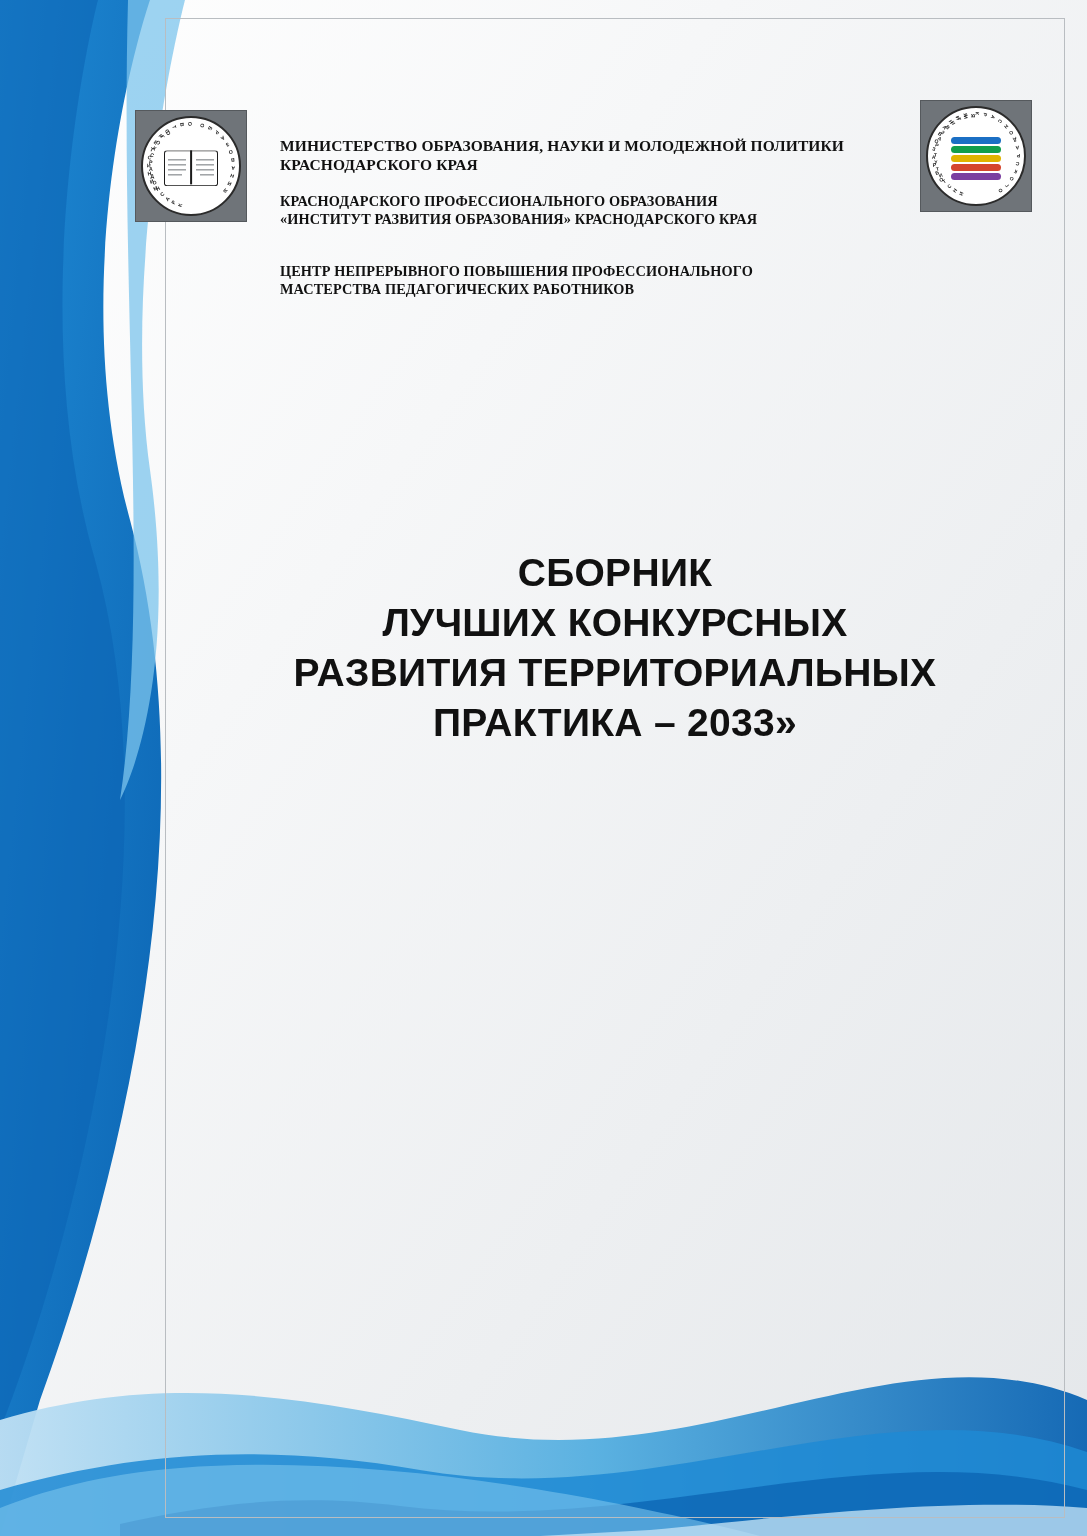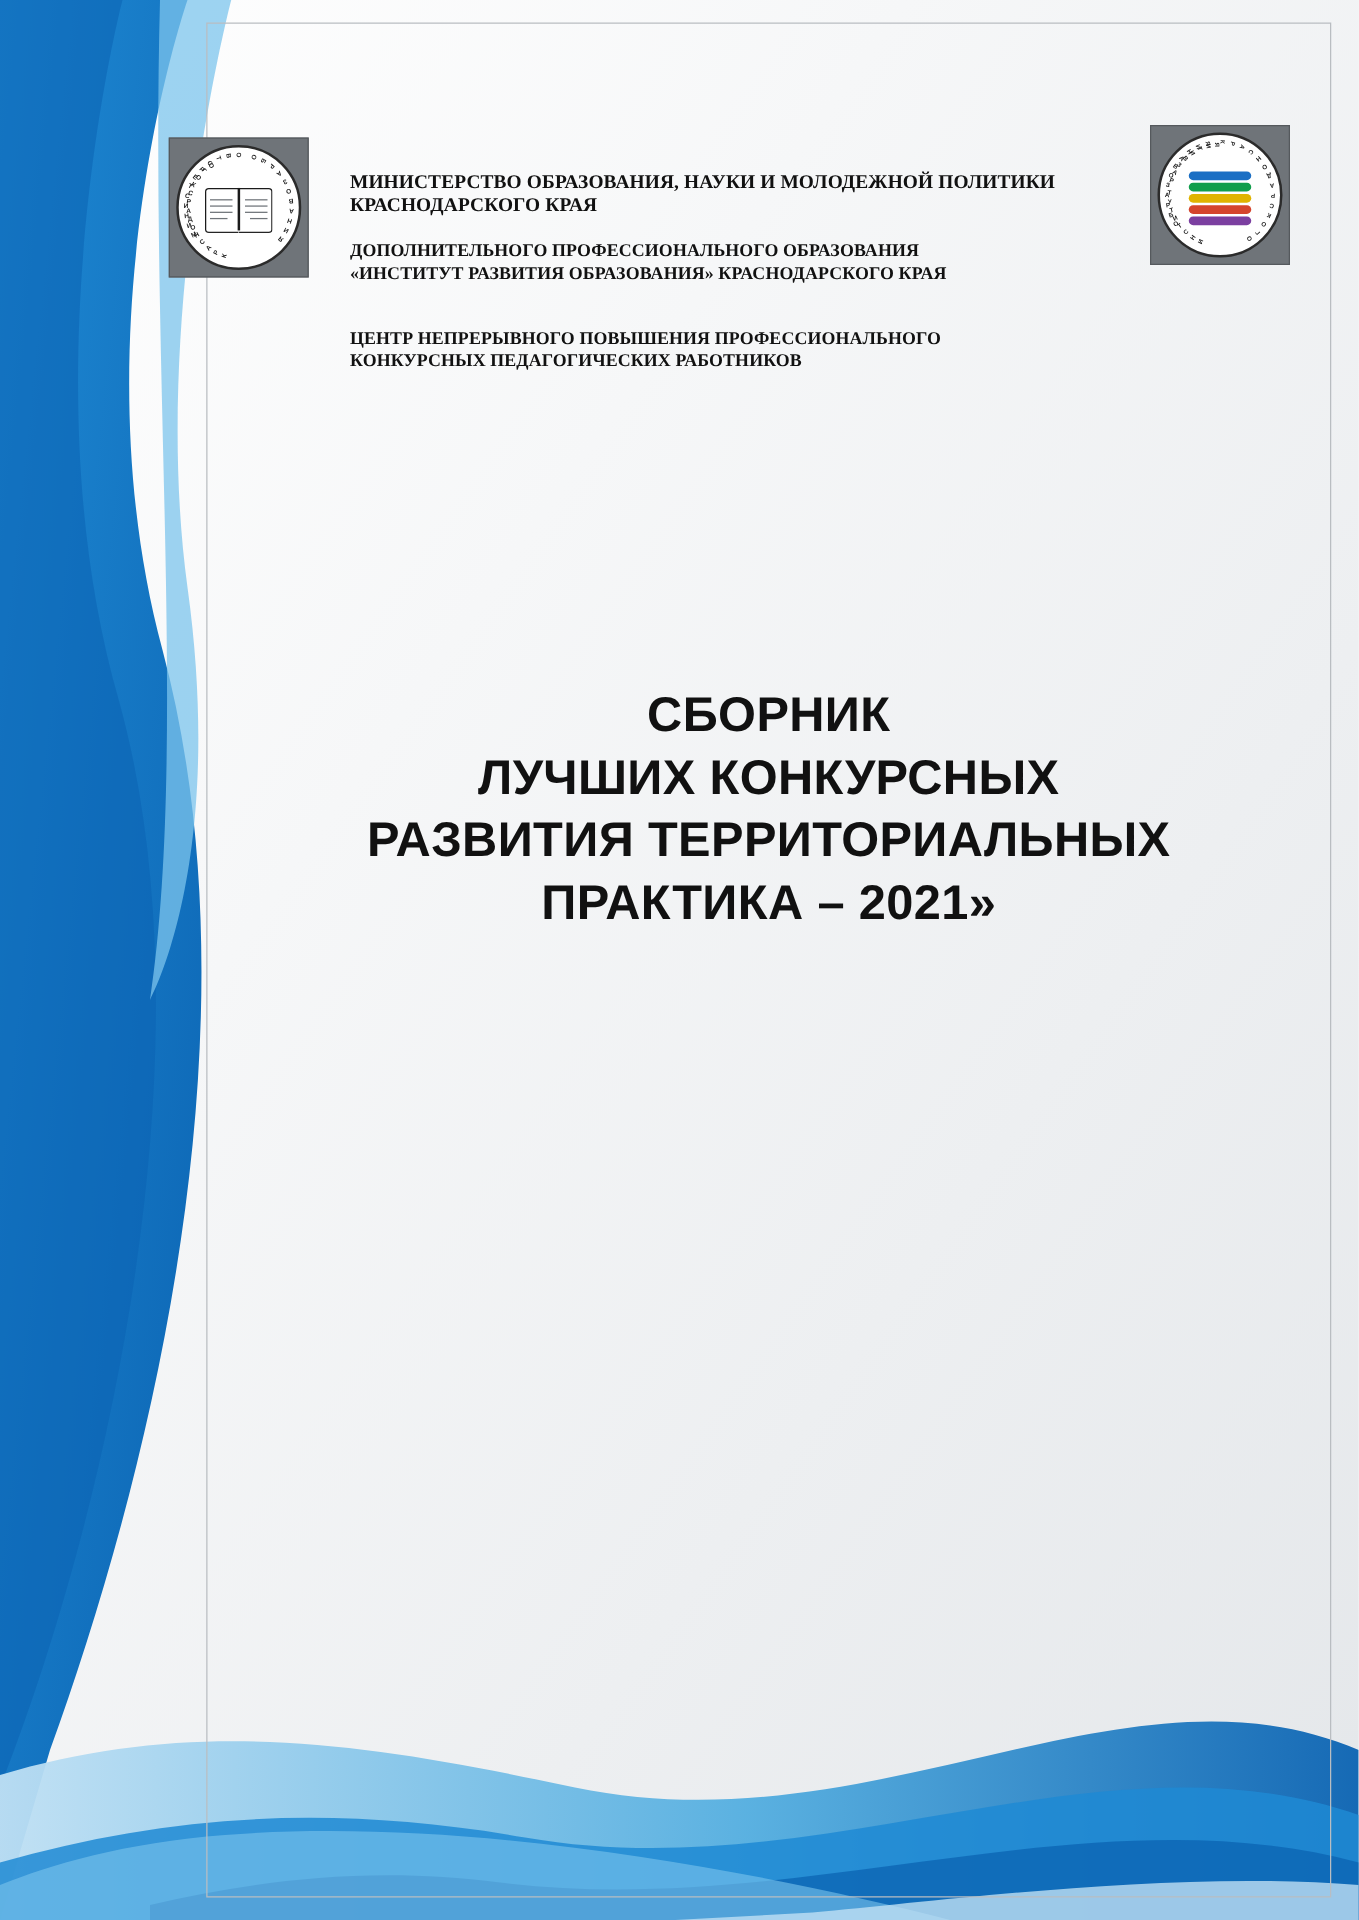--- a/index.html
+++ b/index.html
@@ -355,30 +355,30 @@
         </div>
       </div>
     </div>
 
     <div class="org-text">
       <div class="org-block b1">
         <div class="org-line">МИНИСТЕРСТВО ОБРАЗОВАНИЯ, НАУКИ И МОЛОДЕЖНОЙ ПОЛИТИКИ</div>
         <div class="org-line">КРАСНОДАРСКОГО КРАЯ</div>
       </div>
       <div class="org-block b2">
-        <div class="org-line">ДОПОЛНИТЕЛЬНОГО ПРОФЕССИОНАЛЬНОГО ОБРАЗОВАНИЯ</div>
+        <div class="org-line">КРАСНОДАРСКОГО ПРОФЕССИОНАЛЬНОГО ОБРАЗОВАНИЯ</div>
         <div class="org-line">«ИНСТИТУТ РАЗВИТИЯ ОБРАЗОВАНИЯ» КРАСНОДАРСКОГО КРАЯ</div>
       </div>
       <div class="org-block b3">
         <div class="org-line">ЦЕНТР НЕПРЕРЫВНОГО ПОВЫШЕНИЯ ПРОФЕССИОНАЛЬНОГО</div>
-        <div class="org-line">КОНКУРСНЫХ ПЕДАГОГИЧЕСКИХ РАБОТНИКОВ</div>
+        <div class="org-line">МАСТЕРСТВА ПЕДАГОГИЧЕСКИХ РАБОТНИКОВ</div>
       </div>
     </div>
   </div>
 
   <div class="title">
     <div class="title-line">СБОРНИК</div>
     <div class="title-line">ЛУЧШИХ КОНКУРСНЫХ</div>
     <div class="title-line">РАЗВИТИЯ ТЕРРИТОРИАЛЬНЫХ</div>
-    <div class="title-line">ПРАКТИКА – 2021»</div>
+    <div class="title-line">ПРАКТИКА – 2033»</div>
   </div>
 
 </div>
 
 </body></html>

